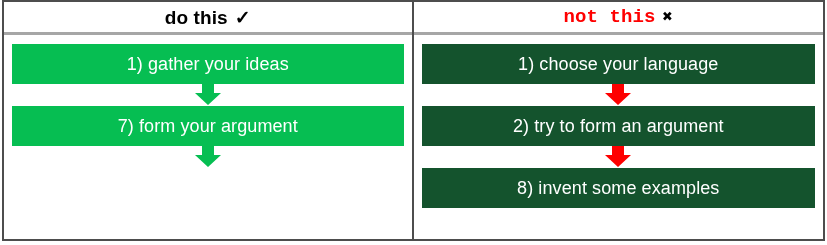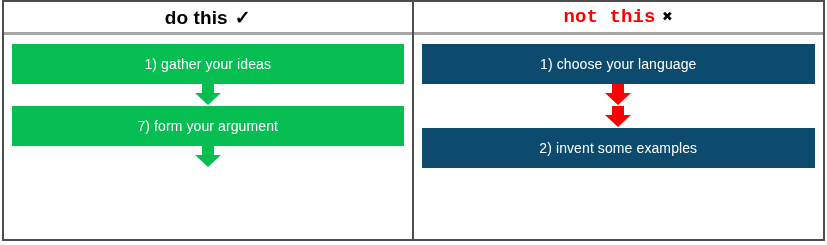--- a/index.html
+++ b/index.html
@@ -84,27 +84,27 @@
     width: 100%;
   }
   .flow-box {
     box-sizing: border-box;
     width: 100%;
     height: 40px;
     display: flex;
     align-items: center;
     justify-content: center;
     color: #ffffff;
-    font-size: 14px;
+    font-size: 18px;
     line-height: 1;
     letter-spacing: 0.1px;
     white-space: nowrap;
   }
   .flow-box.green { background: #06be52; }
-  .flow-box.red   { background: #0c4a6e; }
+  .flow-box.red   { background: #14532d; }
 
   .flow-gap {
     position: relative;
     height: 22px;
     width: 100%;
   }
   .arrow {
     position: absolute;
     left: 50%;
     top: 0;
@@ -163,29 +163,30 @@
           <div class="flow-box red">1) choose your language</div>
 
           <div class="flow-gap">
             <span class="arrow">
               <svg width="28" height="22" viewBox="0 0 28 22" xmlns="http://www.w3.org/2000/svg">
                 <polygon points="8,0 20,0 20,9 27,9 14,21 1,9 8,9" fill="#fe0000"></polygon>
               </svg>
             </span>
           </div>
 
+          <div class="flow-box red">2) try to form an argument</div>
 
           <div class="flow-gap">
             <span class="arrow">
               <svg width="28" height="22" viewBox="0 0 28 22" xmlns="http://www.w3.org/2000/svg">
                 <polygon points="8,0 20,0 20,9 27,9 14,21 1,9 8,9" fill="#fe0000"></polygon>
               </svg>
             </span>
           </div>
 
-          <div class="flow-box red">2) invent some examples</div>
+          <div class="flow-box red">8) invent some examples</div>
 
         </div>
       </div>
     </div>
 
   </div>
 </div>
 
 </body></html>

